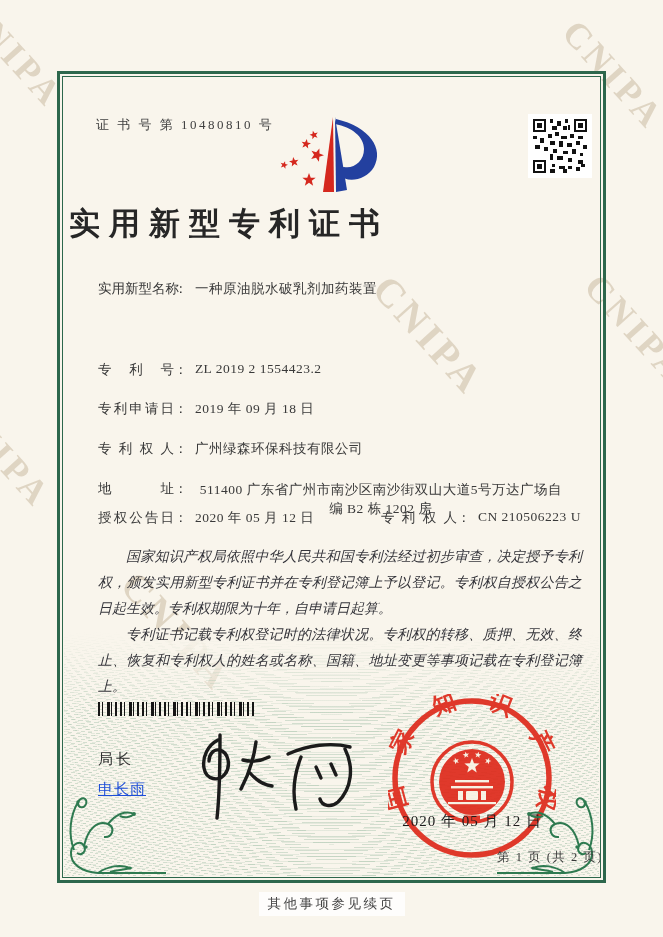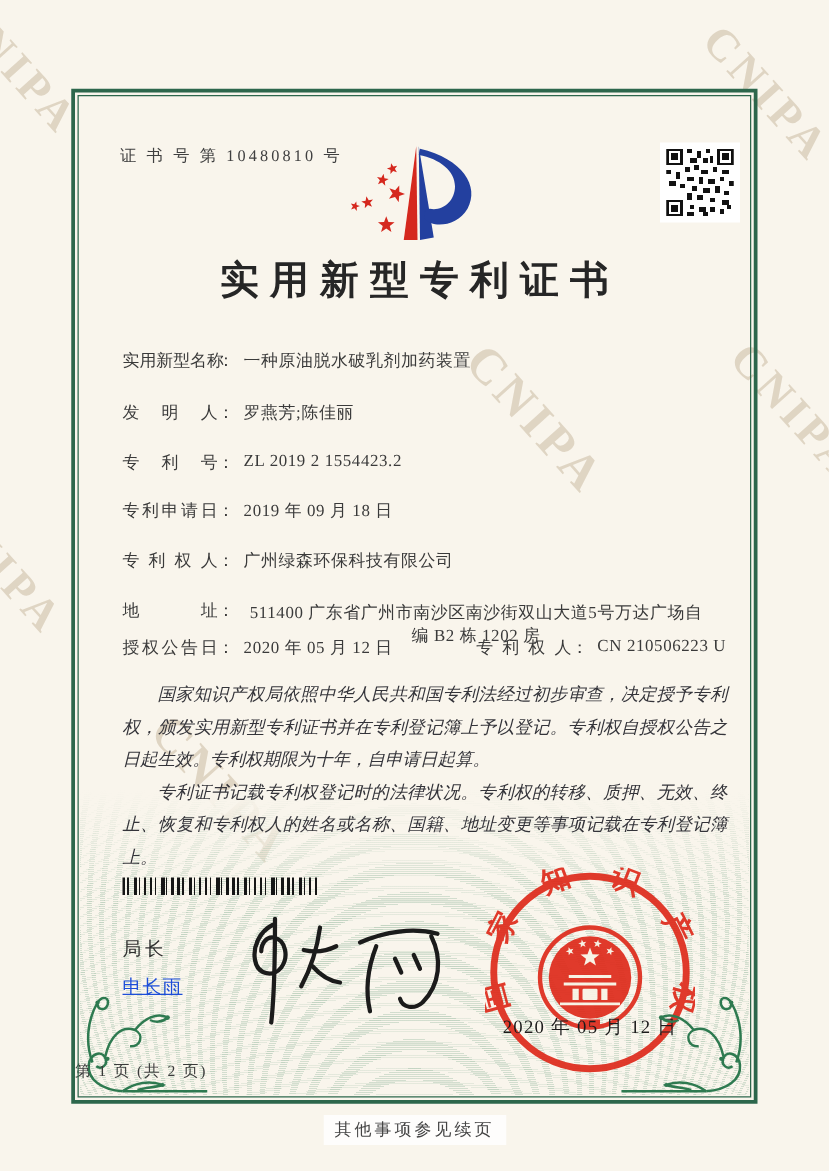--- a/index.html
+++ b/index.html
@@ -25,21 +25,21 @@
       repeating-radial-gradient(150% 95% at 50% -70%, rgba(122,168,138,.16) 0 1px, rgba(0,0,0,0) 1px 6px);
   }
   .guilloche-fade{position:absolute;left:4px;right:4px;top:558px;height:85px;
     background:linear-gradient(#f9f5ec,rgba(249,245,236,0));}
 
   
   .cert-no{position:absolute;left:36px;top:42px;font-size:13px;letter-spacing:2.5px;color:#404040;}
   .logo{position:absolute;left:210px;top:23px;}
   .qr-wrap{position:absolute;left:468px;top:40px;width:64px;height:64px;background:#fff;
            display:flex;align-items:center;justify-content:center;}
-  .title{position:absolute;left:0;right:0;top:129px;text-align:center;
+  .title{position:absolute;left:0;right:0;top:129px;text-align:left;
          font-size:31px;font-weight:bold;letter-spacing:9px;color:#262626;text-indent:9px;}
 
   
   .frow{position:absolute;left:38px;font-size:13.5px;color:#3a3a3a;white-space:nowrap;}
   .flabel{display:inline-block;width:76px;text-align:justify;text-align-last:justify;vertical-align:top;}
   .colon{display:inline-block;vertical-align:top;}
   .fvalue{display:inline-block;margin-left:4px;vertical-align:top;letter-spacing:.5px;}
   .fvalue.wrap{white-space:normal;width:372px;line-height:19px;text-align:center;}
   .grp2{position:absolute;left:283px;top:0;}
 
@@ -59,21 +59,21 @@
       #161616 17px 19px, rgba(0,0,0,0) 19px 22px);}
   .signoff-title{position:absolute;left:38px;top:676px;font-size:15px;color:#2e2e2e;letter-spacing:3px;text-align:center;}
   .signoff-name{position:absolute;left:38px;top:706px;font-size:15px;color:#1d4ed8;letter-spacing:1px;text-decoration:underline;}
   .signature{position:absolute;left:128px;top:656px;}
   .seal{position:absolute;left:328px;top:620px;}
   .seal-date{position:absolute;left:328px;top:738px;width:168px;text-align:center;
              font-size:15px;color:#1c1c1c;letter-spacing:1px;}
   .ornament{position:absolute;bottom:4px;}
   .ornament.left{left:4px;}
   .ornament.right{right:4px;transform:scaleX(-1);}
-  .page-num{position:absolute;left:0;right:0;bottom:14px;text-align:left;
+  .page-num{position:absolute;left:0;right:0;bottom:14px;text-align:right;
             font-size:12.5px;color:#3a3a3a;letter-spacing:1.5px;}
 
   .footer-note{position:absolute;left:0;right:0;top:892px;text-align:center;}
   .footer-note span{display:inline-block;background:rgba(255,255,255,.82);
       padding:3px 9px;font-size:13.5px;letter-spacing:2.5px;color:#444;}
 </style>
 </head>
 <body>
 
 <div class="page">
@@ -157,24 +157,20 @@
         </g>
       </svg>
     </div>
 
     <div class="title">实用新型专利证书</div>
 
     <div class="frow" style="top:206px;">
       <span class="flabel">实用新型名称</span><span class="colon">：</span>
       <span class="fvalue">一种原油脱水破乳剂加药装置</span>
     </div>
-    <div class="frow" style="top:247px;">
-      <span class="flabel">发明人</span><span class="colon">：</span>
-      <span class="fvalue">罗燕芳;陈佳丽</span>
-    </div>
     <div class="frow" style="top:287px;">
       <span class="flabel">专利号</span><span class="colon">：</span>
       <span class="fvalue">ZL 2019 2 1554423.2</span>
     </div>
     <div class="frow" style="top:326px;">
       <span class="flabel">专利申请日</span><span class="colon">：</span>
       <span class="fvalue">2019 年 09 月 18 日</span>
     </div>
     <div class="frow" style="top:366px;">
       <span class="flabel">专利权人</span><span class="colon">：</span>

